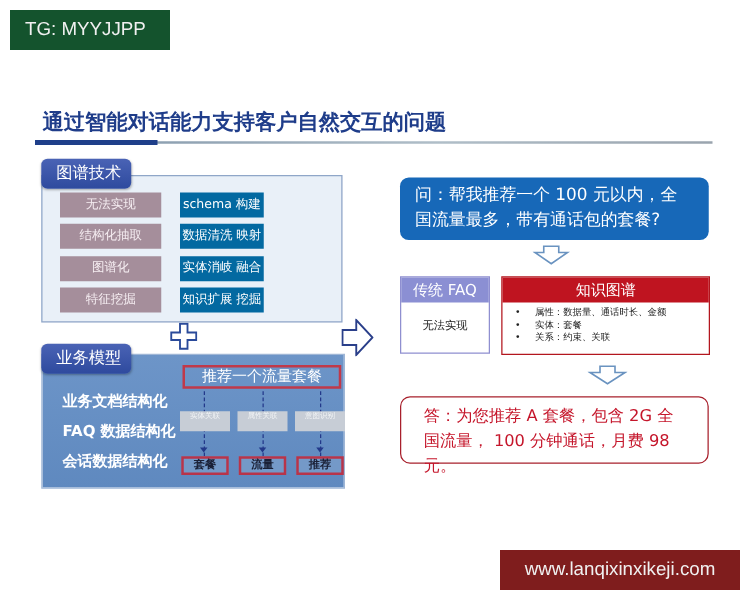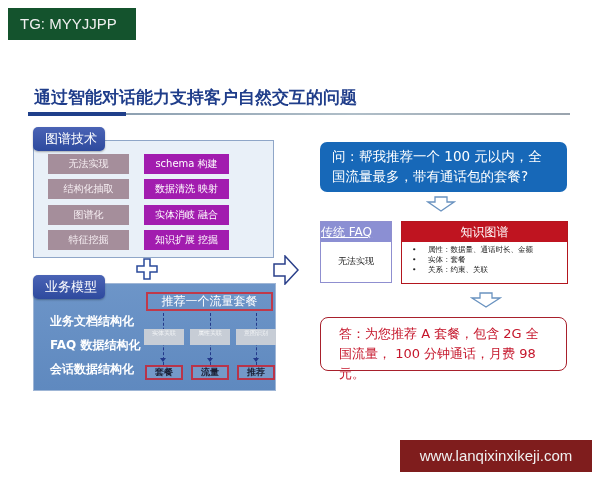--- a/index.html
+++ b/index.html
@@ -38,21 +38,21 @@
       position: absolute; left: 33px; top: 127px; width: 72px; height: 24px;
       background: linear-gradient(#4a63b5, #2e4a9e); border-radius: 5px;
       color: #fff; font-size: 13px; line-height: 24px; padding-left: 12px;
       box-shadow: 0 1px 2px rgba(0,0,0,0.3);
     }
     .tech-cell {
       position: absolute; height: 20px; width: 81px; font-size: 10px; line-height: 20px;
       text-align: center; color: #fff;
     }
     .tech-cell.left { left: 48px; background: #a58e9b; color: #f6eef2; }
-    .tech-cell.right { left: 144px; width: 85px; background: #a21caf; }
+    .tech-cell.right { left: 144px; width: 67px; background: #0369a1; }
 
     .plus-icon { position: absolute; left: 136px; top: 258px; }
 
     
     .biz-panel {
       position: absolute; left: 33px; top: 283px; width: 243px; height: 108px;
       background: linear-gradient(#6d95c8, #5f89bf); border: 1px solid #9fb6d6;
     }
     .biz-tag {
       position: absolute; left: 33px; top: 275px; width: 72px; height: 24px;
@@ -93,21 +93,21 @@
       background: #1768b8; border-radius: 7px; color: #fff; font-size: 13.5px;
       line-height: 20px; padding: 4px 12px;
     }
     .down-arrow { position: absolute; }
 
     .faq-box {
       position: absolute; left: 320px; top: 221px; width: 72px; height: 62px;
       border: 1px solid #8f8fd0; background: #fff;
     }
     .faq-head {
-      height: 20px; background: #8b8fd3; color: #fff; font-size: 12px; line-height: 20px;  text-decoration: underline;
+      height: 20px; background: #8b8fd3; color: #fff; font-size: 12px; line-height: 20px; text-align: center;
     }
     .faq-body { font-size: 9px; color: #222; text-align: center; line-height: 38px; }
 
     .kg-box {
       position: absolute; left: 401px; top: 221px; width: 167px; height: 63px;
       border: 1px solid #b3161e; background: #fff;
     }
     .kg-head {
       height: 20px; background: #bf1420; color: #fff; font-size: 12px; line-height: 20px; text-align: center;
     }

